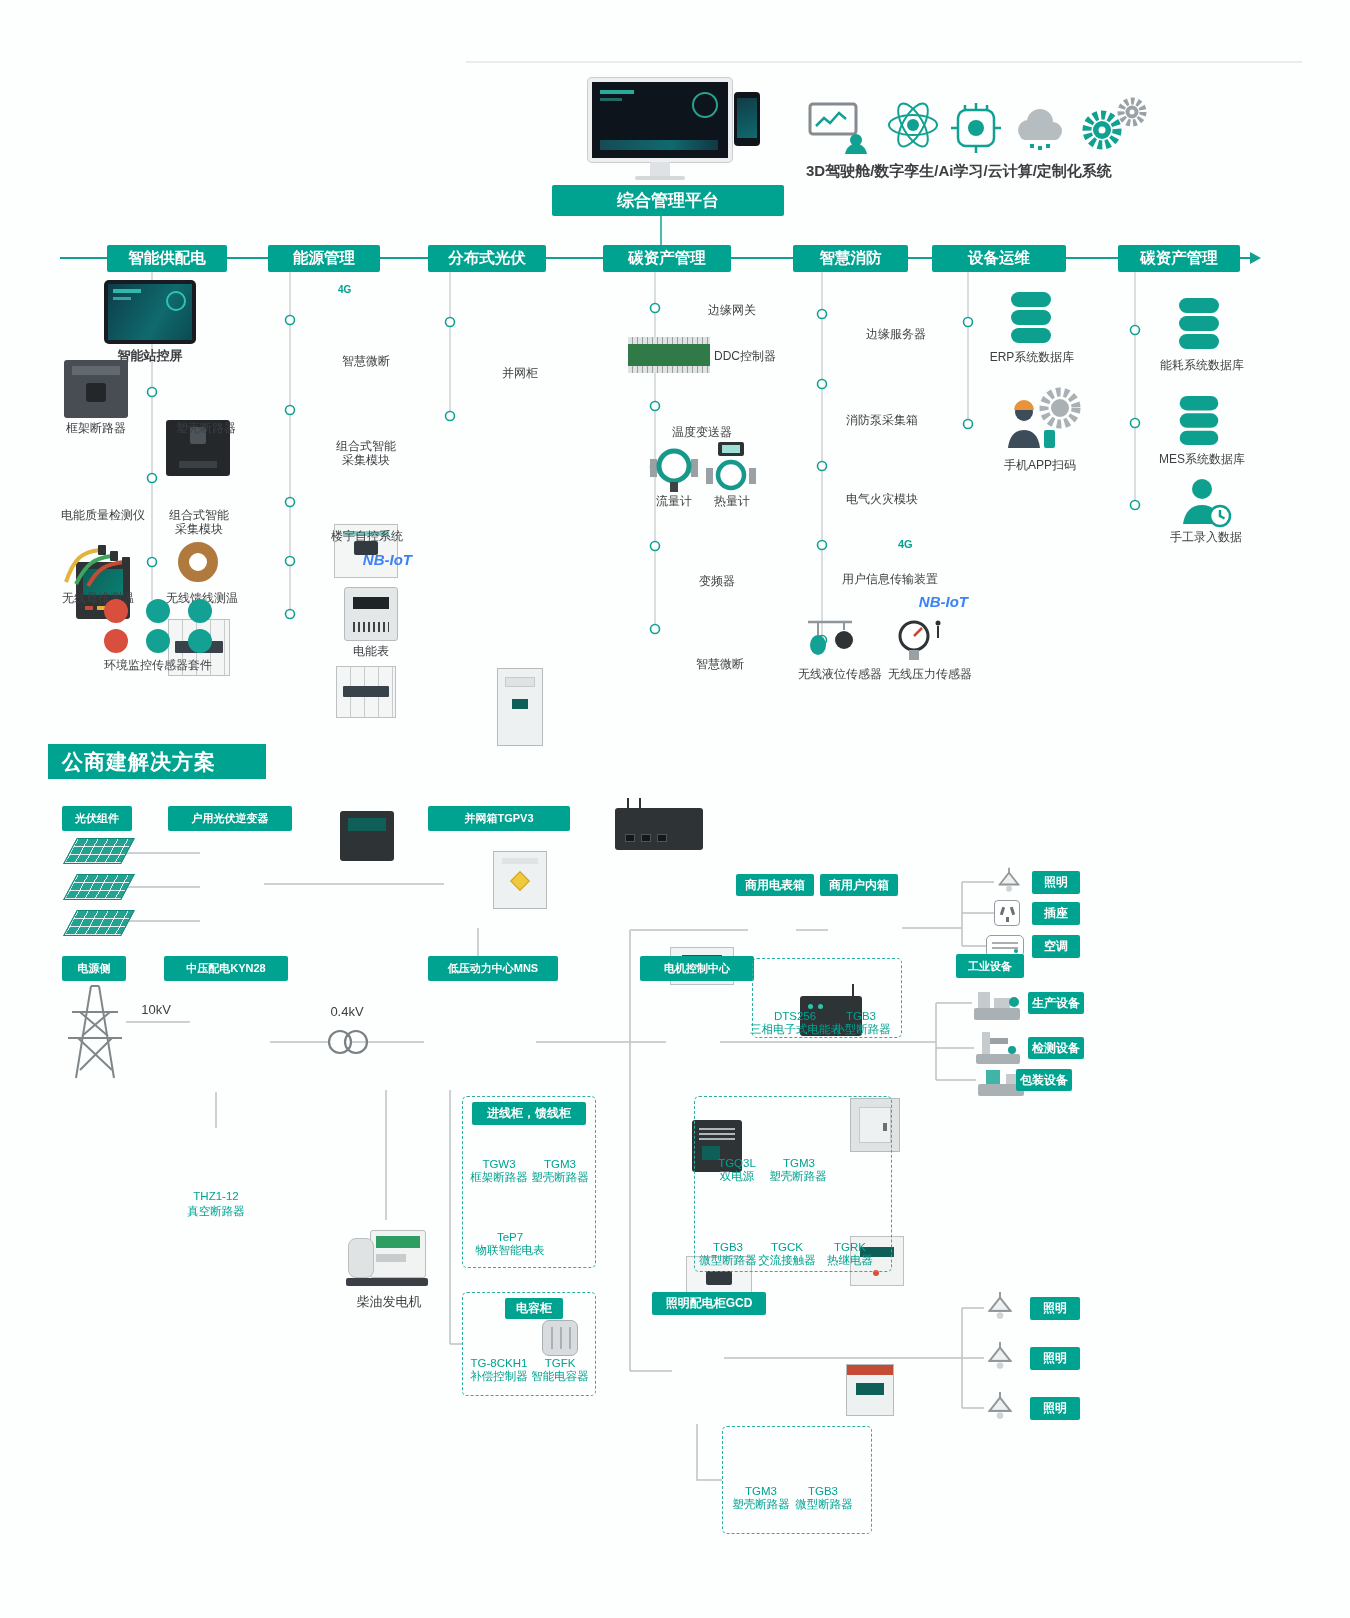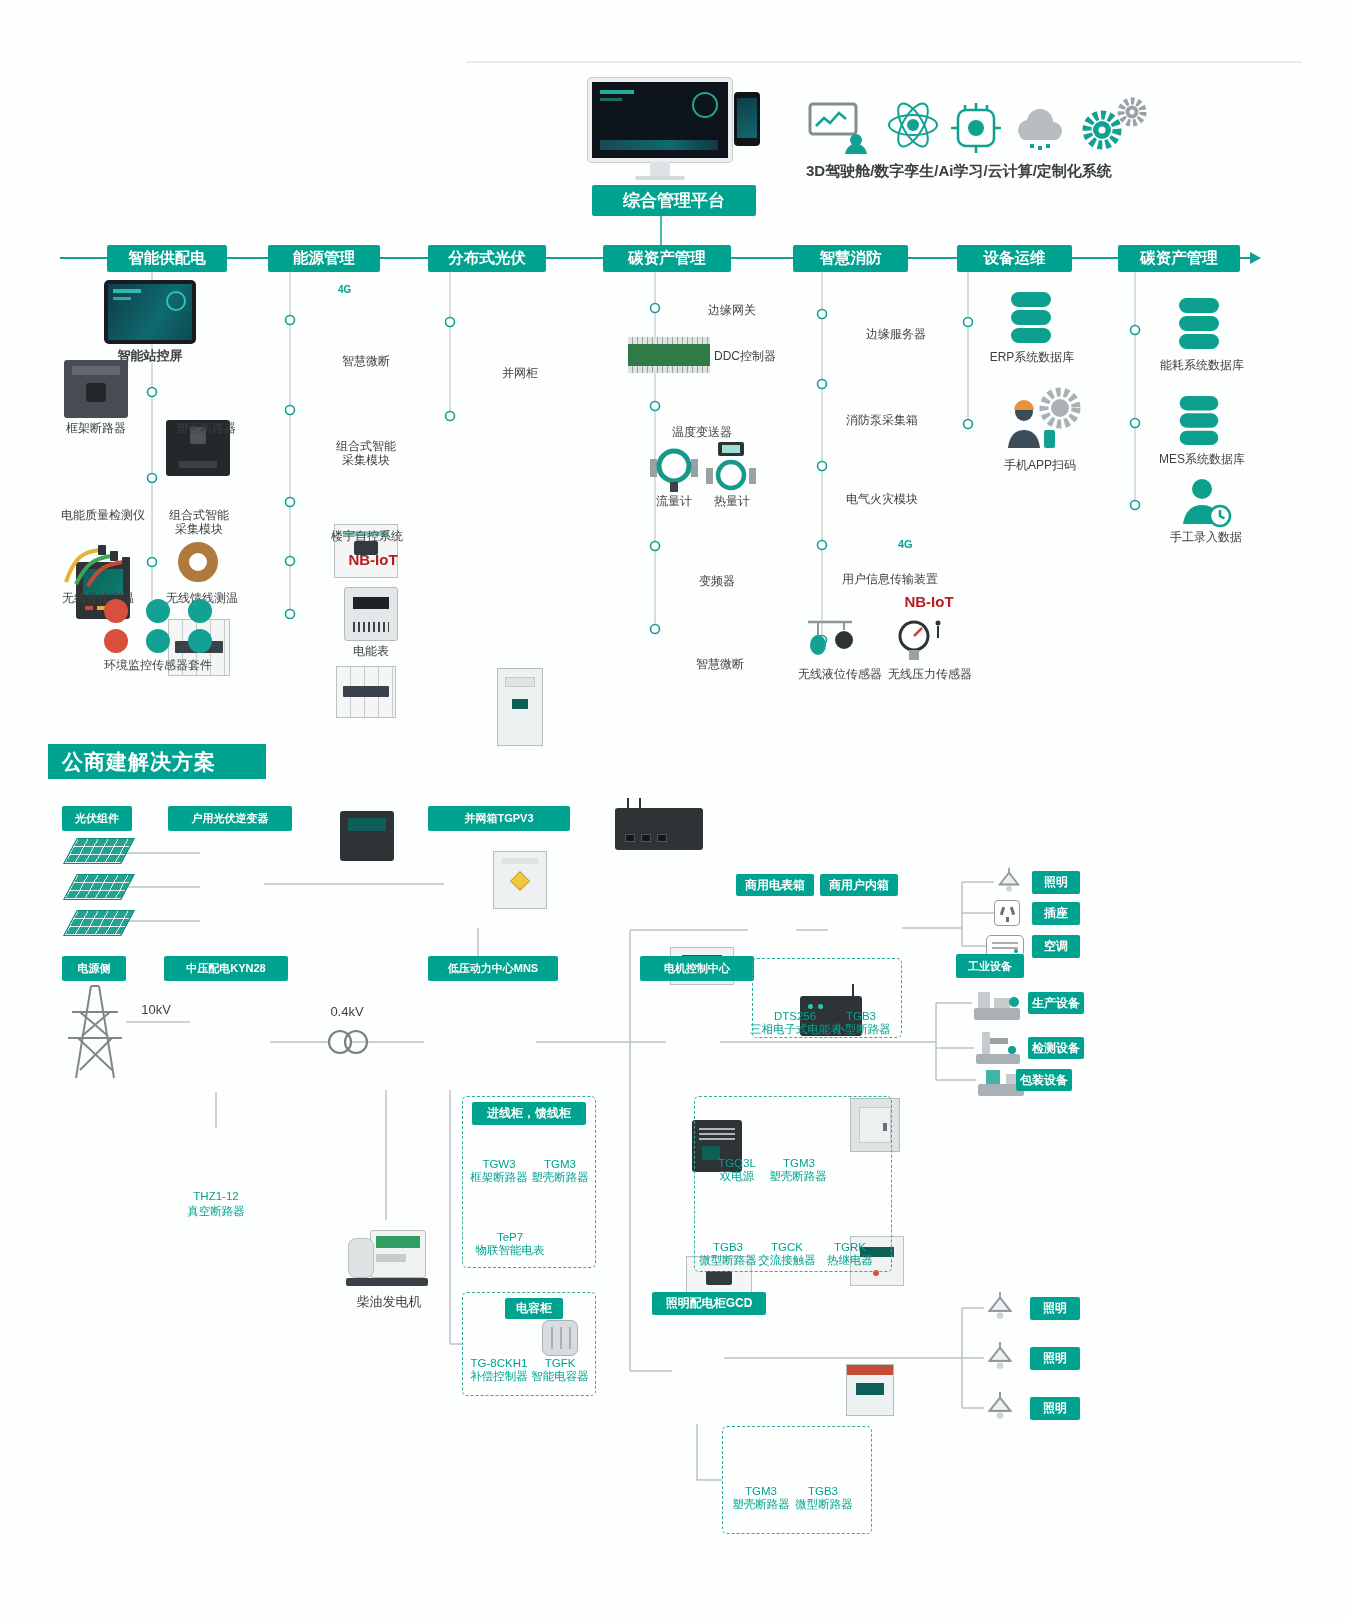--- a/index.html
+++ b/index.html
@@ -11,21 +11,21 @@
   .banner{background:#00a290;color:#fff;font-weight:bold;font-size:21px;display:flex;
           align-items:center;padding-left:14px;letter-spacing:1px}
   .catbtn{background:#00a290;color:#fff;font-weight:bold;font-size:15.5px;display:flex;
           align-items:center;justify-content:center;border-radius:2px}
   .tag{background:#00a290;color:#fff;font-size:11px;font-weight:bold;display:flex;
        align-items:center;justify-content:center;border-radius:2px}
   .tag-sm{font-size:12px}
   .lbl{font-size:12px;color:#3c3f41;text-align:center;line-height:1.2}
   .lblb{font-size:13px;font-weight:bold}
   .tlbl{font-size:11.5px;color:#00a290;text-align:center;line-height:1.15}
-  .nb{font-weight:bold;color:#b91c1c;font-size:15px;text-align:center}
+  .nb{font-style:italic;font-weight:bold;color:#3b82f6;font-size:15px;text-align:right}
   .badge4g{font-size:10px;font-weight:bold;color:#00a290}
   .dash{border:1.6px dashed #2fae9f;border-radius:5px}
   .cabinet{background:#eef1f1;border:1px solid #b6bcbe;position:relative}
   .devdark{background:#2e3336;border-radius:3px;position:relative}
   .mccb{background:#24282b;border-radius:3px;position:relative}
   .mccb::before{content:"";position:absolute;left:38%;top:12%;width:24%;height:30%;background:#4d545a;border-radius:2px}
   .mccb::after{content:"";position:absolute;left:20%;right:20%;bottom:14%;height:12%;background:#3a4045}
   .minib{background:#f4f6f6;border:1px solid #bcc2c4;position:relative}
   .minib::before{content:"";position:absolute;left:30%;top:30%;width:40%;height:28%;background:#323a40;border-radius:2px}
   .acb{background:#474d52;border-radius:3px;position:relative}
@@ -140,21 +140,21 @@
       <div style="position:absolute;right:10px;top:10px;width:26px;height:26px;border:2px solid #2ec4b0;border-radius:50%;opacity:.8"></div>
       <div style="position:absolute;left:8px;bottom:8px;right:10px;height:10px;background:linear-gradient(90deg,#174a55,#0f6a6e 60%,#123742)"></div>
     </div>
     <div style="position:absolute;left:62px;top:84px;width:20px;height:16px;background:#dfe2e4"></div>
     <div style="position:absolute;left:47px;top:98px;width:50px;height:4px;background:#d4d8da;border-radius:2px"></div>
   </div>
   <div class="abs" style="left:734px;top:92px;width:26px;height:54px;background:#10151b;border-radius:4px">
     <div style="position:absolute;left:3px;top:6px;width:20px;height:40px;background:linear-gradient(160deg,#113c47,#0f6a6e)"></div>
   </div>
 
-  <div class="abs tag" style="left:592px;top:185px;width:164px;height:31px;font-size:17px">综合管理平台</div>
+  <div class="abs tag" style="left:552px;top:185px;width:232px;height:31px;font-size:17px">综合管理平台</div>
 
   <svg class="abs" style="left:808px;top:100px" width="62" height="54" viewBox="0 0 62 54">
     <rect x="2" y="4" width="46" height="30" rx="3" fill="none" stroke="#858c90" stroke-width="3"></rect>
     <path d="M8 26l8-8 6 5 9-10 7 6" fill="none" stroke="#10a192" stroke-width="2.5"></path>
     <circle cx="48" cy="40" r="6" fill="#10a192"></circle>
     <path d="M37 54c1.5-7 5.5-10 11-10s9.5 3 11 10z" fill="#10a192"></path>
   </svg>
   <svg class="abs" style="left:886px;top:96px" width="54" height="58" viewBox="0 0 54 58">
     <g stroke="#10a192" stroke-width="2" fill="none">
       <ellipse cx="27" cy="29" rx="24" ry="10"></ellipse>
@@ -189,21 +189,21 @@
     <circle cx="54" cy="20" r="6.5" fill="#9aa2a6"></circle>
       <circle cx="54" cy="20" r="2.5" fill="#fff"></circle>
   </svg>
   <div class="abs" style="left:806px;top:162px;width:372px;font-size:15px;color:#3c3f41;font-weight:bold">3D驾驶舱/数字孪生/Ai学习/云计算/定制化系统</div>
 
   <div class="abs catbtn" style="left:107px;top:245px;width:120px;height:27px">智能供配电</div>
   <div class="abs catbtn" style="left:268px;top:245px;width:112px;height:27px">能源管理</div>
   <div class="abs catbtn" style="left:428px;top:245px;width:118px;height:27px">分布式光伏</div>
   <div class="abs catbtn" style="left:603px;top:245px;width:128px;height:27px">碳资产管理</div>
   <div class="abs catbtn" style="left:793px;top:245px;width:115px;height:27px">智慧消防</div>
-  <div class="abs catbtn" style="left:957px;top:245px;width:115px;height:27px">设备运维</div>
+  <div class="abs catbtn" style="left:932px;top:245px;width:134px;height:27px">设备运维</div>
   <div class="abs catbtn" style="left:1118px;top:245px;width:122px;height:27px">碳资产管理</div>
 
   <div class="abs" style="left:104px;top:280px;width:92px;height:64px;background:#181c20;border-radius:5px;padding:4px">
     <div style="width:100%;height:100%;background:linear-gradient(120deg,#0d3d4a,#0f6a6e 60%,#0c4a52);position:relative">
       <div style="position:absolute;left:5px;top:5px;width:28px;height:4px;background:#35d6c3;opacity:.8"></div>
       <div style="position:absolute;left:5px;top:13px;width:18px;height:3px;background:#58e0cf;opacity:.6"></div>
       <div style="position:absolute;right:6px;top:7px;width:20px;height:20px;border:2px solid #2ec4b0;border-radius:50%"></div>
     </div>
   </div>
   <div class="abs lbl lblb" style="left:98px;top:348px;width:104px">智能站控屏</div>

